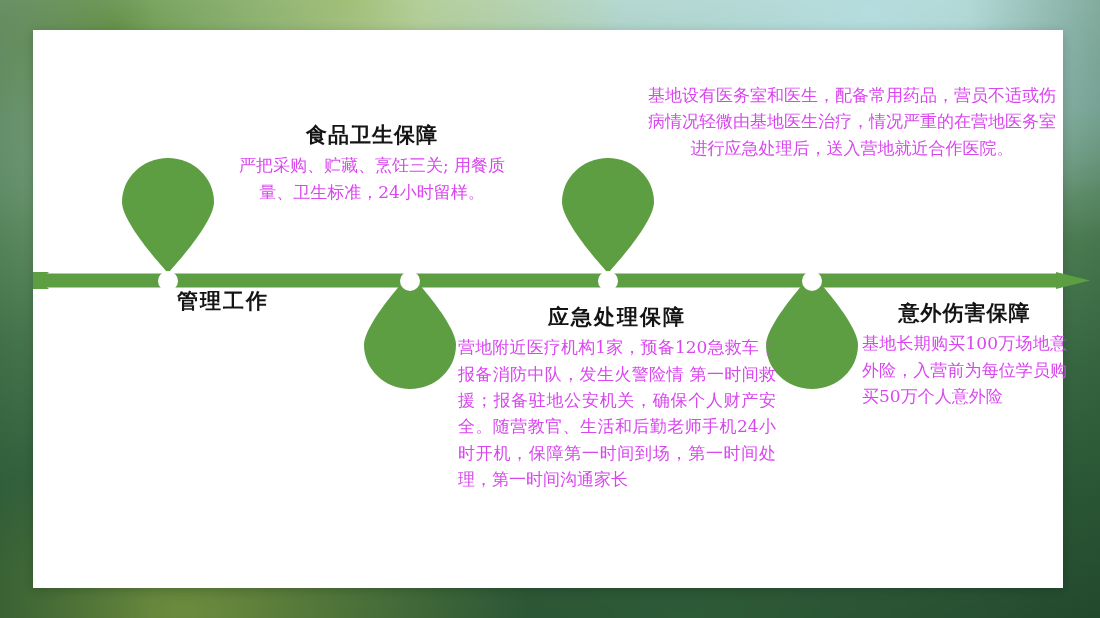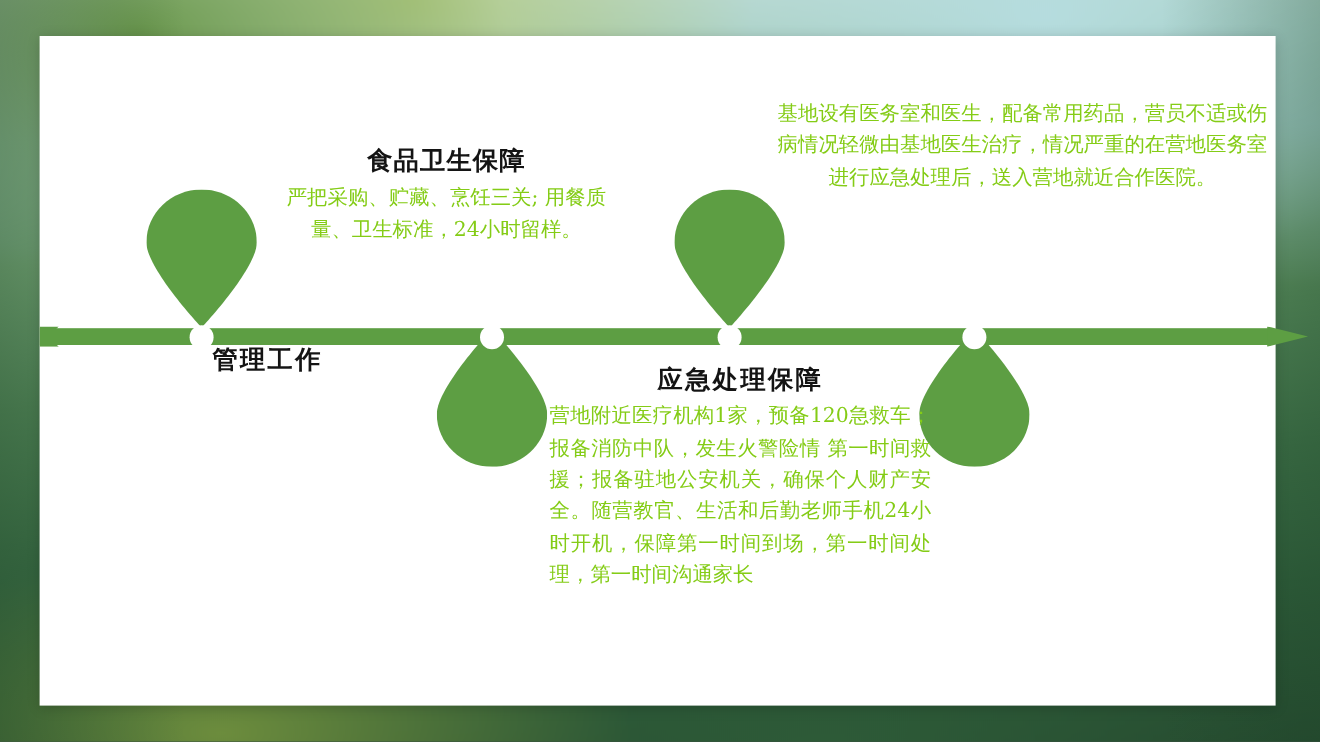--- a/index.html
+++ b/index.html
@@ -112,21 +112,21 @@
     font-weight: 700;
     color: #141414;
     text-align: center;
     line-height: 1.25;
     letter-spacing: 1px;
     margin-bottom: 4px;
     white-space: nowrap;
   }
   .block-body {
     font-size: 17px;
-    color: #84cc16;
+    color: #d946ef;
     line-height: 1.55;
     font-family: "DejaVu Serif", "Liberation Serif", serif;
   }
   .body-center { text-align: center; }
   .body-just   { text-align: justify; text-align-last: left; }
 
   
   #block-food       { left: 227px;  top: 122px; width: 290px; }
   #block-medical    { left: 646px;  top: 82px;  width: 412px; }
   #block-manage     { left: 56px;   top: 288px; width: 310px; margin-left: 12px; }
@@ -195,14 +195,18 @@
 
   <div class="block" id="block-manage">
     <div class="block-title">管理工作</div>
   </div>
 
   <div class="block" id="block-emergency">
     <div class="block-title">应急处理保障</div>
     <div class="block-body body-just">营地附近医疗机构1家，预备120急救车；报备消防中队，发生火警险情 第一时间救援；报备驻地公安机关，确保个人财产安全。随营教官、生活和后勤老师手机24小时开机，保障第一时间到场，第一时间处理，第一时间沟通家长</div>
   </div>
 
+  <div class="block" id="block-accident">
+    <div class="block-title">意外伤害保障</div>
+    <div class="block-body body-just">基地长期购买100万场地意外险，入营前为每位学员购买50万个人意外险</div>
+  </div>
 
 </div>
 
 </body></html>

